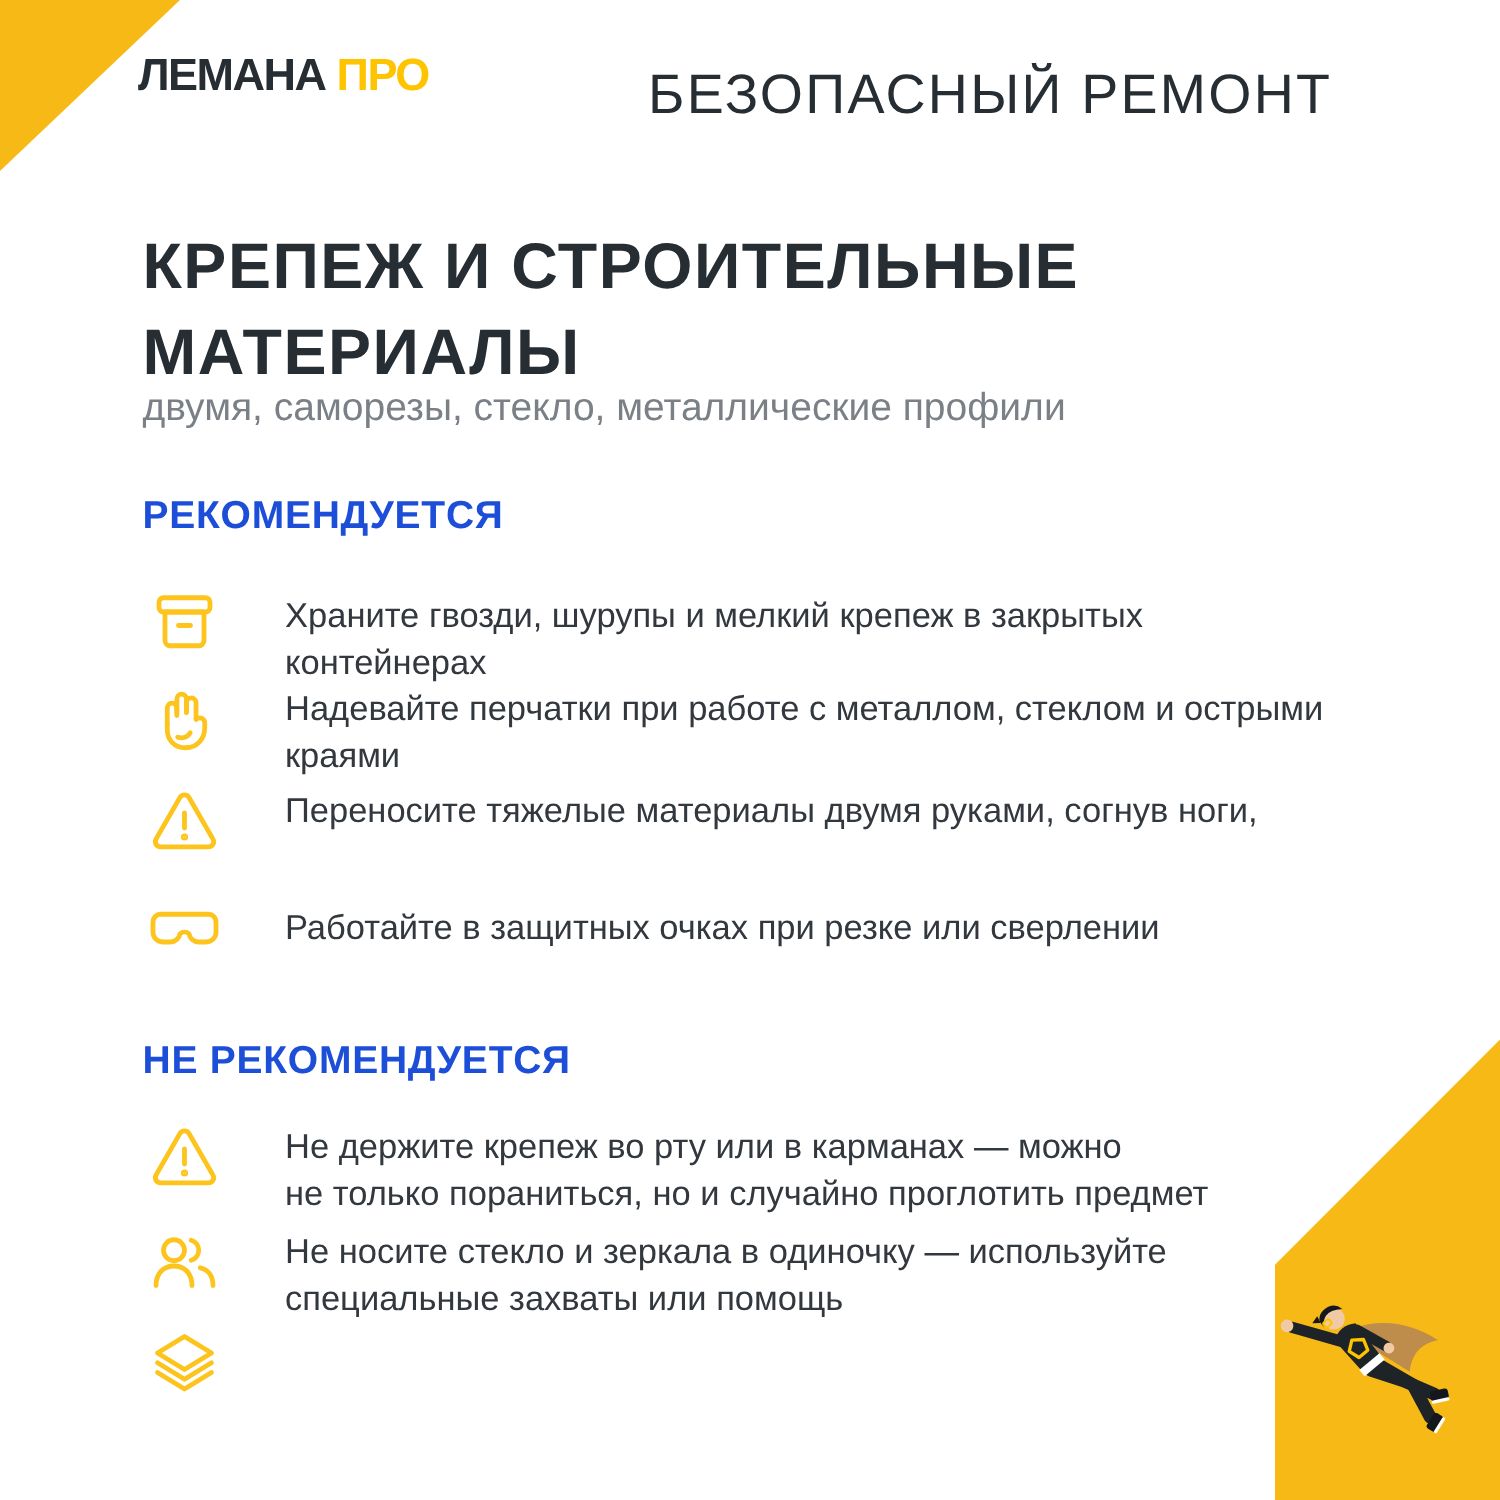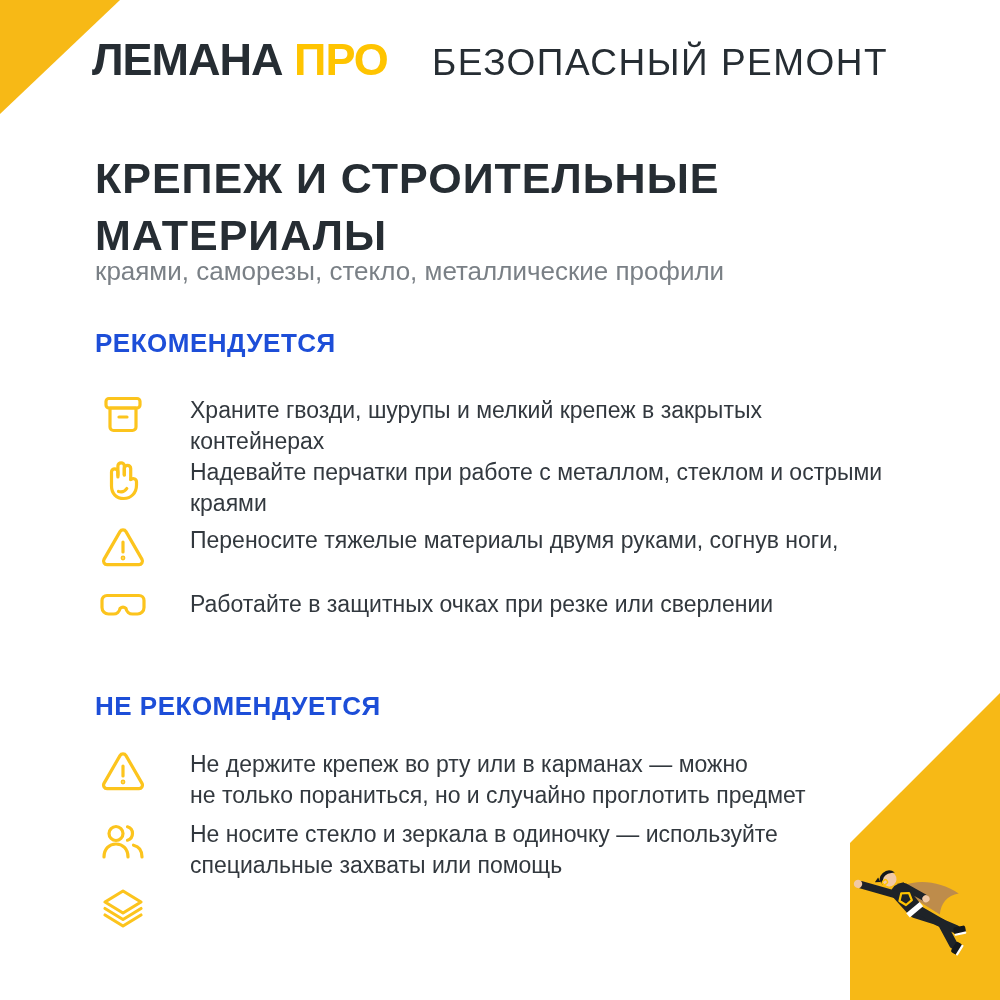--- a/index.html
+++ b/index.html
@@ -7,57 +7,57 @@
     position:relative;width:1000px;height:1000px;background:#fff;overflow:hidden;
     font-family:"Liberation Sans","DejaVu Sans",sans-serif;color:#262D33;
   }
   
   .corner-tl{position:absolute;left:0;top:0;width:120px;height:114px;background:#F7B916;
     clip-path:polygon(0 0,100% 0,0 100%);}
   .corner-br{position:absolute;right:0;bottom:0;width:150px;height:307px;background:#F7B916;
     clip-path:polygon(100% 0,0 48.9%,0 100%,100% 100%);}
   .mascot{position:absolute;left:0;top:150px;}
   
-  .logo{position:absolute;left:92px;top:34px;font-size:45px;font-weight:900;letter-spacing:-1px;white-space:nowrap;}
+  .logo{position:absolute;left:92px;top:34px;font-size:30px;font-weight:900;letter-spacing:-1px;white-space:nowrap;}
   .logo .accent{color:#FFC400;}
   .banner-title{position:absolute;left:432px;top:42px;font-size:37px;font-weight:400;letter-spacing:1.5px;color:#262D33;white-space:nowrap;}
   
   .page-title{position:absolute;left:95px;top:150px;font-size:43px;line-height:57px;font-weight:900;letter-spacing:1px;color:#262D33;}
   .page-title span{display:block;white-space:nowrap;}
   .page-subtitle{position:absolute;left:95px;top:256px;font-size:26px;color:#7A8086;white-space:nowrap;}
   
   .sec-heading{position:absolute;left:95px;font-size:26px;font-weight:900;letter-spacing:0.5px;color:#1d4ed8;white-space:nowrap;}
   .sec-heading.rec{top:328px;}
   .sec-heading.notrec{top:691px;}
   .row{position:absolute;left:96px;display:flex;align-items:flex-start;}
   .row .ic{width:54px;height:48px;display:flex;justify-content:center;align-items:flex-start;flex:0 0 54px;}
   .row .tx{margin-left:40px;margin-top:2px;font-size:23px;line-height:31px;color:#32383E;}
   .row .tx span{display:block;white-space:nowrap;}
-  .r1{top:393px;} .r2{top:455px;} .r3{top:523px;} .r4{top:587px;}
+  .r1{top:393px;} .r2{top:455px;} .r3{top:523px;} .r4{top:601px;}
   .n1{top:747px;} .n2{top:817px;} .n3{top:885px;}
   .icon-stroke{stroke:#FCC41D;fill:none;stroke-width:3.2;stroke-linecap:round;stroke-linejoin:round;}
 </style>
 </head>
 <body>
 
 <div class="poster">
 
   <div class="corner-tl"></div>
 
   <div class="logo">
     <span>ЛЕМАНА</span>
     <span class="accent">ПРО</span>
   </div>
   <div class="banner-title">БЕЗОПАСНЫЙ РЕМОНТ</div>
 
   <h1 class="page-title" style="margin:0">
     <span>КРЕПЕЖ И СТРОИТЕЛЬНЫЕ</span>
     <span>МАТЕРИАЛЫ</span>
   </h1>
-  <div class="page-subtitle">краями, саморезы, стекло, металлические профили</div>
+  <div class="page-subtitle">двумя, саморезы, стекло, металлические профили</div>
 
   <h2 class="sec-heading rec" style="margin:0">РЕКОМЕНДУЕТСЯ</h2>
 
   <div class="row r1">
     <span class="ic">
       <svg width="48" height="48" viewBox="0 0 48 48" class="icon-stroke">
         <rect x="7" y="5.5" width="34" height="9.5" rx="3"></rect>
         <path d="M11 15 h26 v19 a3.5 3.5 0 0 1 -3.5 3.5 h-19 a3.5 3.5 0 0 1 -3.5 -3.5 Z"></path>
         <line x1="20" y1="24" x2="28" y2="24"></line>
       </svg>

